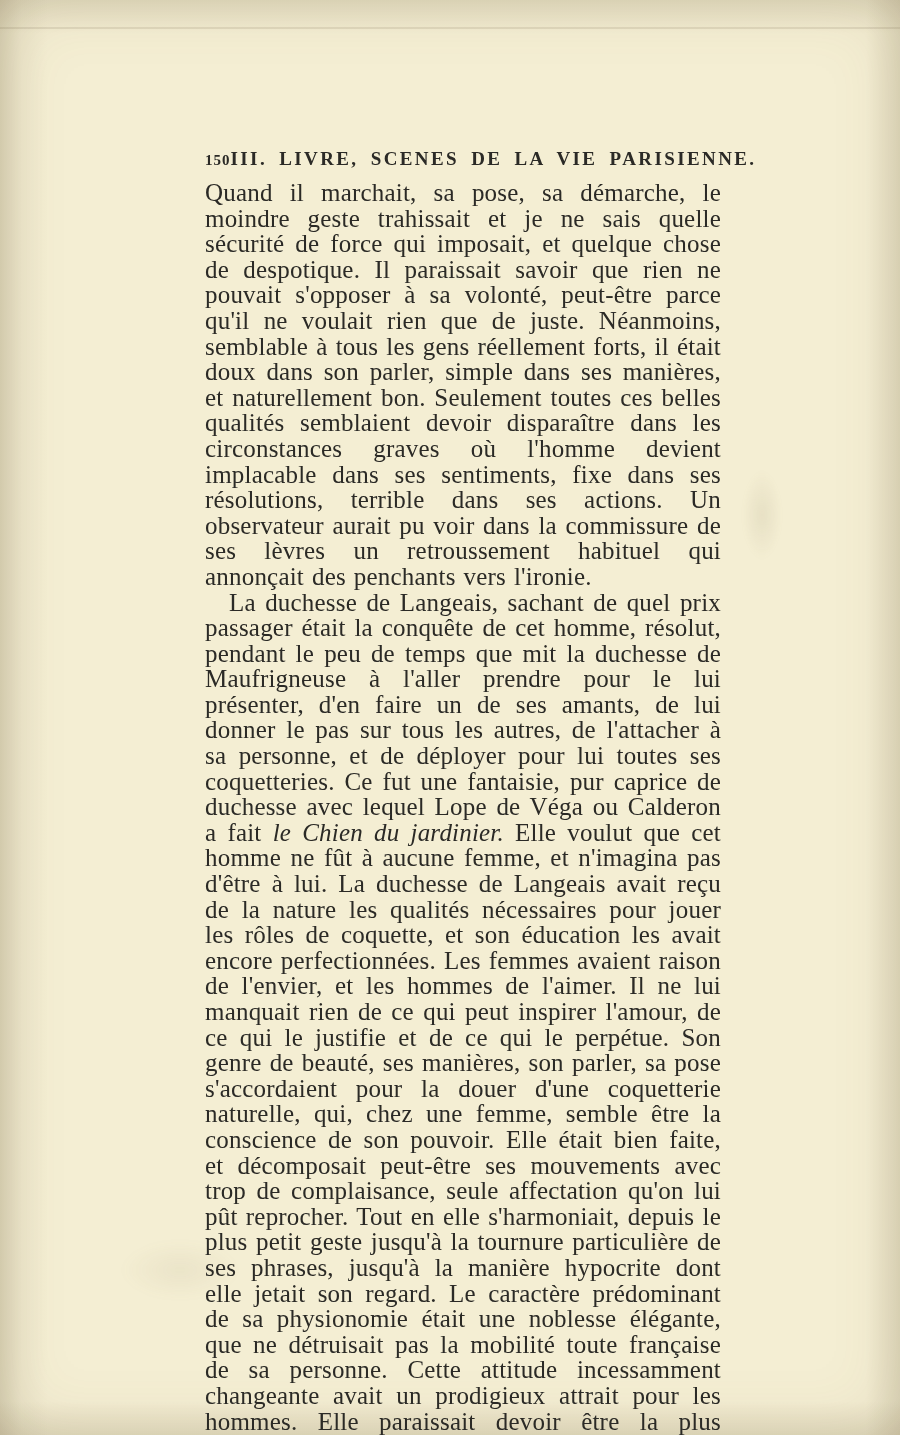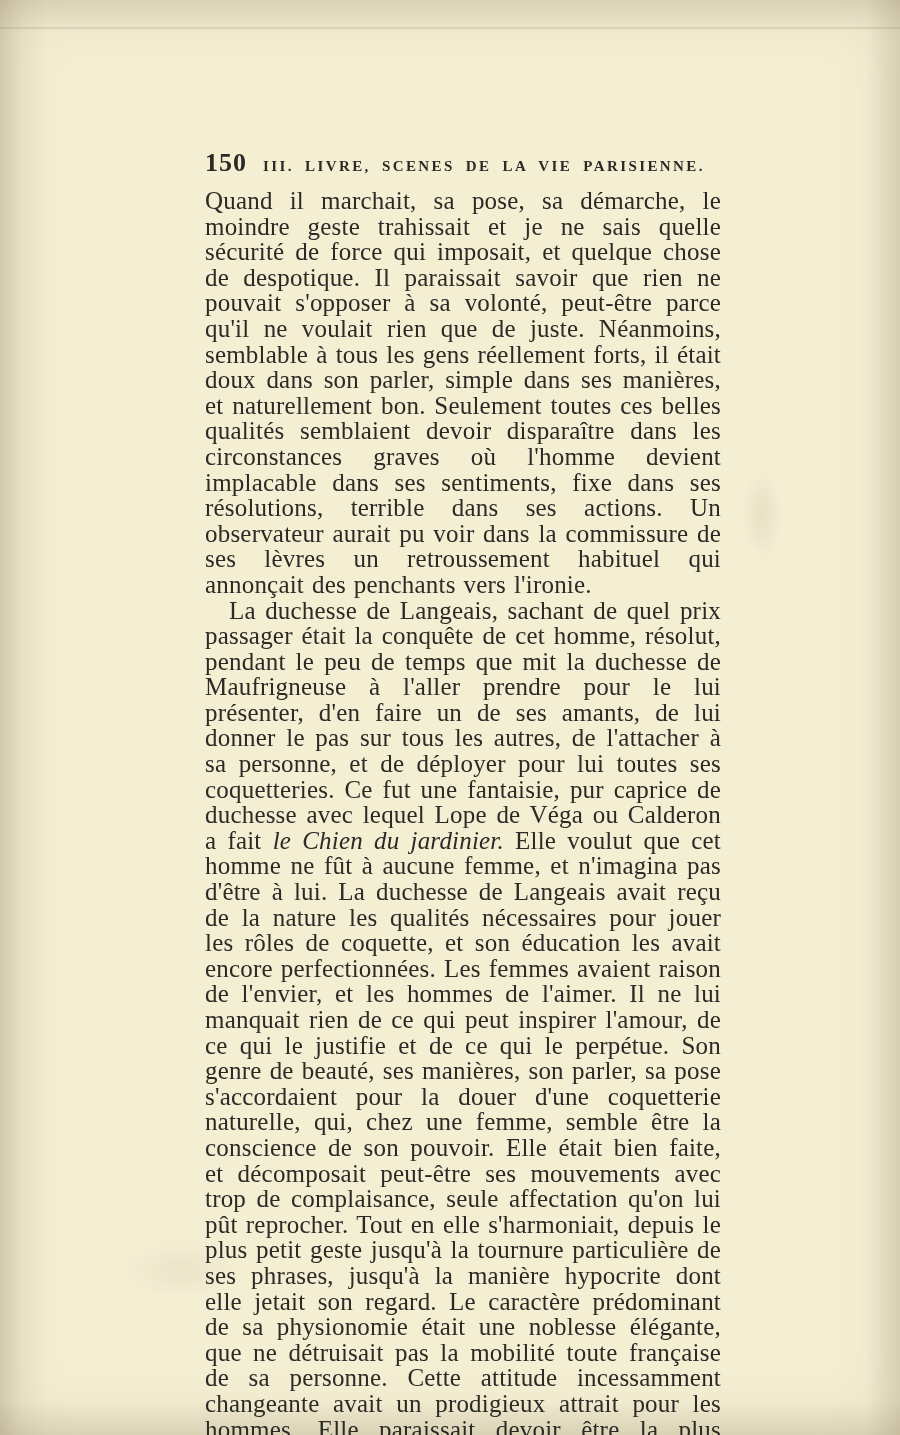--- a/index.html
+++ b/index.html
@@ -62,29 +62,29 @@
     top: 148px;
     width: 516px;
     color: #2b2a26;
   }
   #header-row {
     display: flex;
     align-items: baseline;
     margin-bottom: 10px;
   }
   #page-number {
-    font-size: 26px;
+    font-size: 15px;
     font-weight: bold;
     letter-spacing: 1px;
     flex: 0 0 auto;
   }
   #running-title {
     flex: 1 1 auto;
     text-align: center;
-    font-size: 15px;
+    font-size: 19px;
     font-weight: bold;
     letter-spacing: 2.4px;
     word-spacing: 5px;
     white-space: nowrap;
   }
   #text-block .para {
     margin: 0;
     font-size: 25px;
     line-height: 25.6px;
     text-align: justify;

